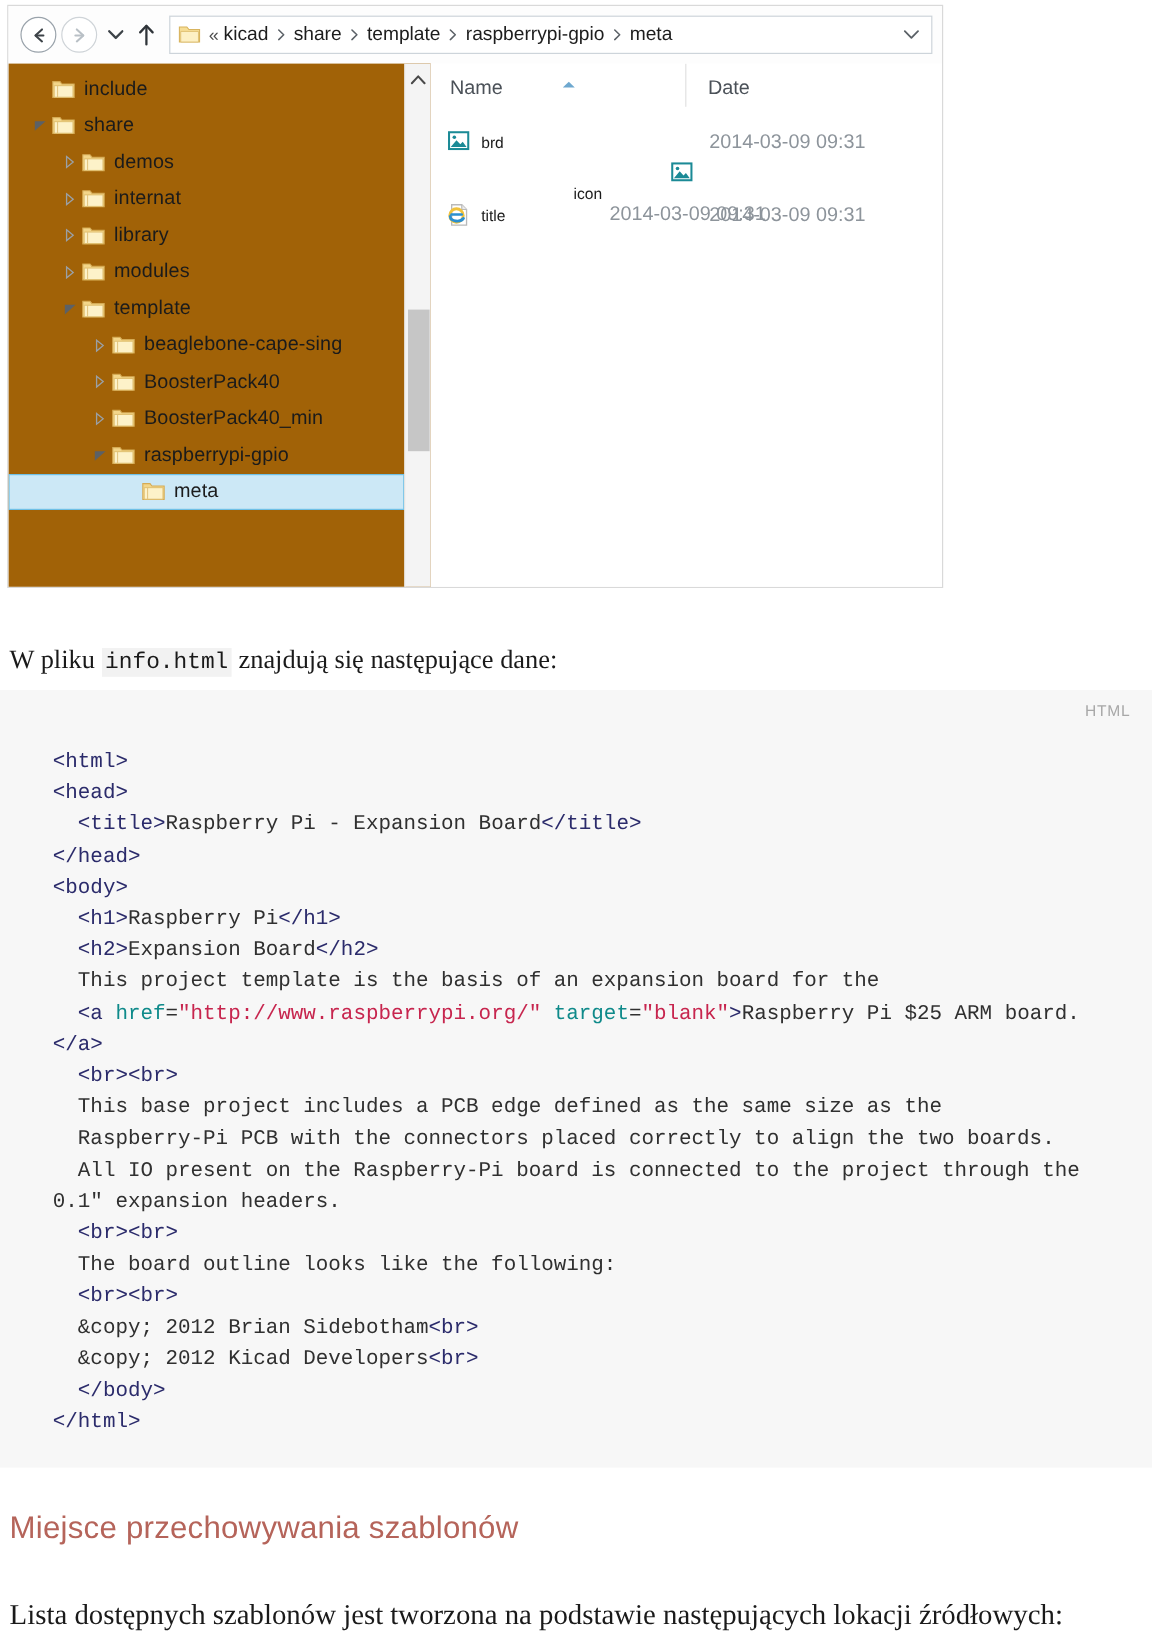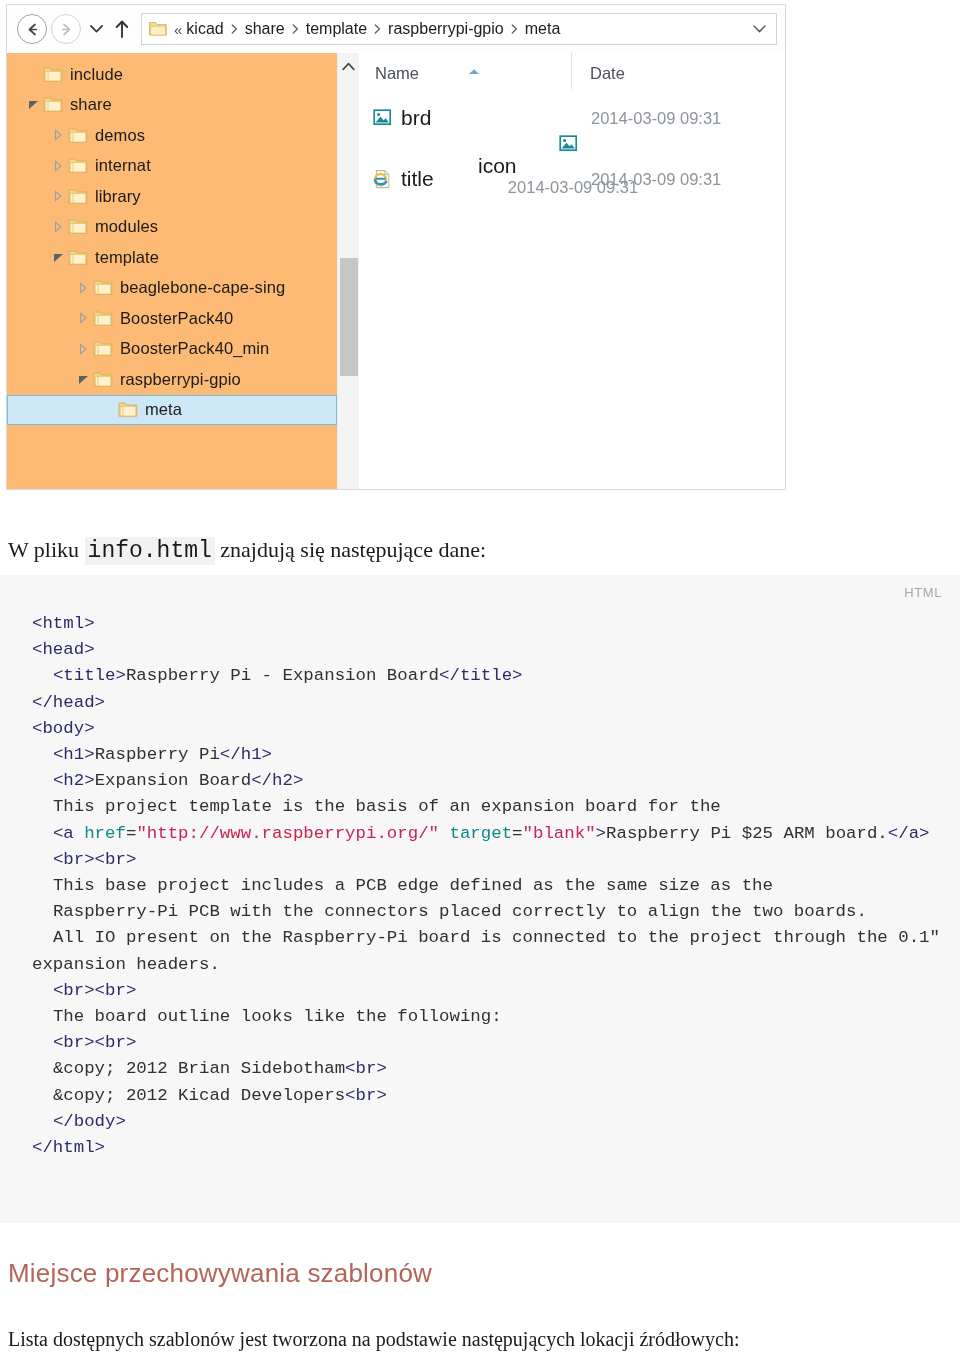--- a/index.html
+++ b/index.html
@@ -116,21 +116,21 @@
   .panes {
     position: absolute;
     left: 0; top: 48px;
     width: 780px; height: 438px;
     display: flex;
   }
   .tree-pane {
     position: relative;
     width: 352px;
     height: 438px;
-    background: #fdba74;
+    background: #a16207;
     overflow: hidden;
     flex: 0 0 auto;
   }
   .list-pane {
     position: relative;
     flex: 1 1 auto;
     background: #ffffff;
     overflow: hidden;
     text-decoration: underline;
   }
@@ -223,21 +223,21 @@
   .frow {
     position: absolute;
     left: 14px;
     height: 30px;
     display: flex;
     align-items: center;
     width: 400px;
   }
   .fico { width: 20px; height: 20px; margin-right: 8px; flex: 0 0 auto; }
   .fname {
-    font-size: 21px;
+    font-size: 13px;
     color: #1b1b1b;
     width: 190px;
     flex: 0 0 auto;
   }
   .fdate {
     font-size: 16.5px;
     color: #8d949b;
     white-space: nowrap;
     text-align: right;
   }
@@ -246,21 +246,21 @@
   .para {
     position: absolute;
     left: 8px;
     font-family: "Liberation Serif", serif;
     font-size: 22px;
     color: #1a1a1a;
     line-height: 1.45;
   }
   .para code {
     font-family: "Liberation Mono", monospace;
-    font-size: 23px;
+    font-size: 19px;
     background: #f2f2f2;
     padding: 1px 3px;
   }
   .intro-line { top: 512px; width: 930px; }
 
   
   .codeblock {
     position: absolute;
     left: 0; top: 575px;
     width: 960px;
@@ -271,21 +271,21 @@
   }
   .code-lang {
     position: absolute;
     right: 18px; top: 10px;
     font-family: "Liberation Sans", sans-serif;
     font-size: 13px;
     color: #a8a8a8;
     letter-spacing: 0.6px;
   }
   pre.code {
-    margin: 0;
+    margin: 12px;
     font-family: "Liberation Mono", "DejaVu Sans Mono", monospace;
     font-size: 17.4px;
     line-height: 26.2px;
     color: #2d2d2d;
     white-space: pre-wrap;
     word-break: normal;
   }
   .tg { color: #2b2b6b; }        
   .at { color: #0f8a8a; }        
   .st { color: #c7254e; }        
@@ -298,21 +298,21 @@
     font-family: "Liberation Sans", sans-serif;
     font-size: 26px;
     font-weight: normal;
     color: #b5645a;
     margin: 0;
     letter-spacing: 0.2px;
   }
   .closing {
     top: 1304px;
     width: 900px;
-    font-size: 20px;
+    font-size: 24px;
     line-height: 1.55;
   }
 </style>
 </head>
 <body>
 
 <div class="explorer">
 
   <div class="addrbar">
 

